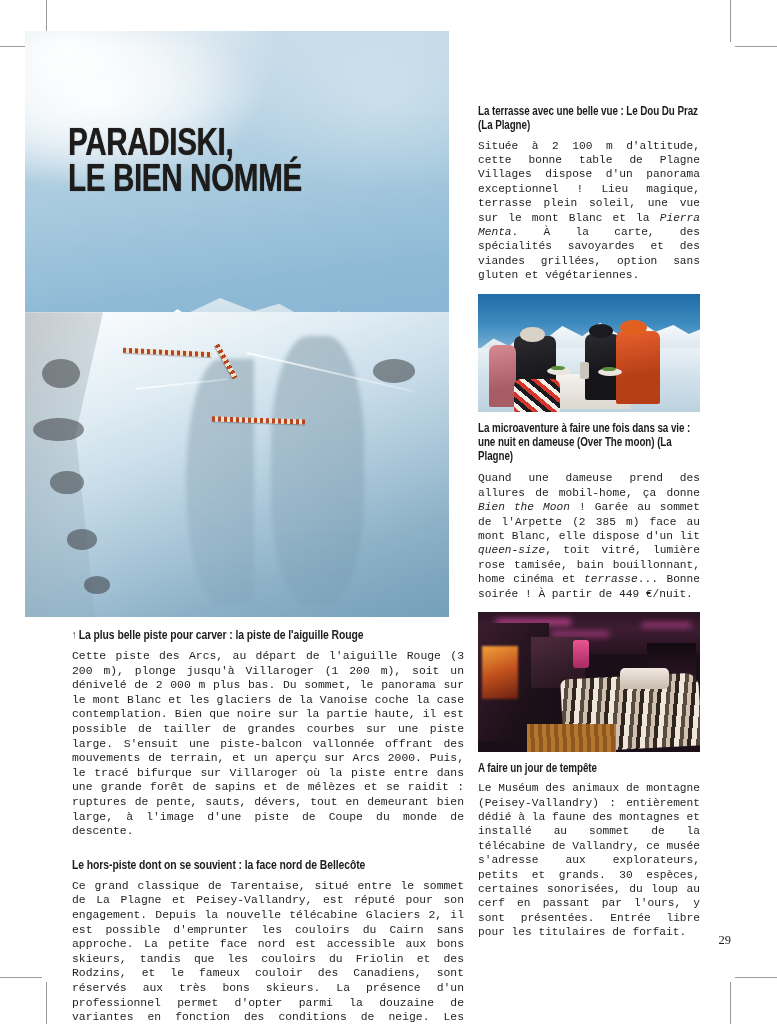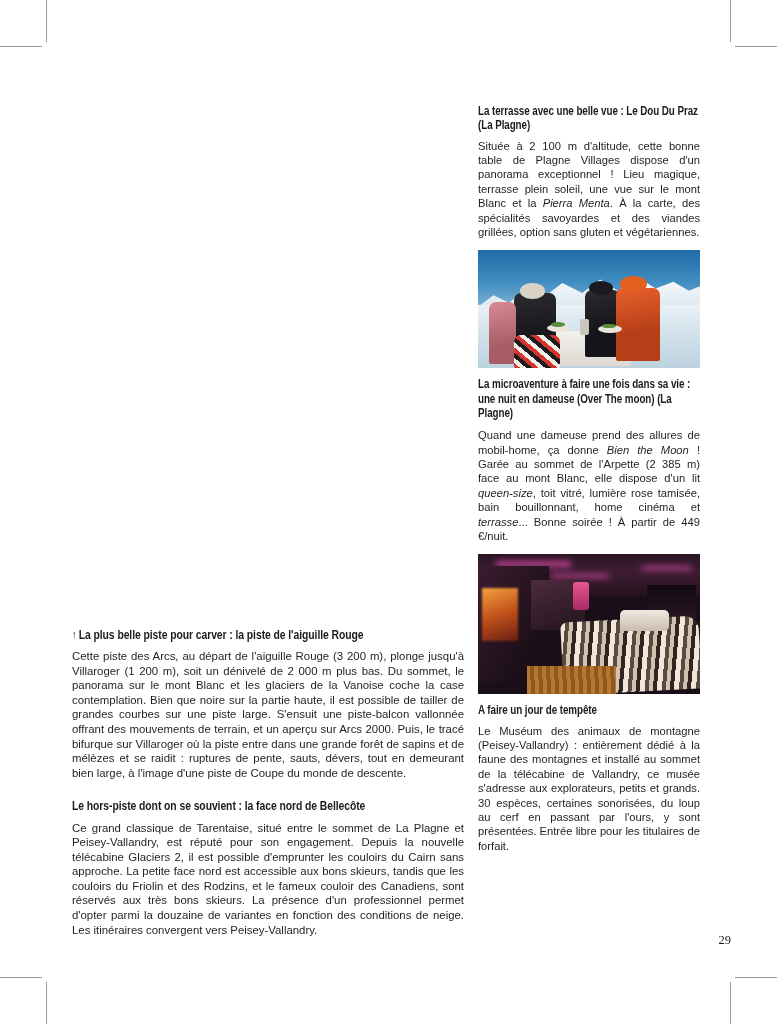--- a/index.html
+++ b/index.html
@@ -132,21 +132,21 @@
   h2.sec .arrow {
     font-family: "Liberation Sans", sans-serif;
     font-weight: 700;
     font-size: 11px;
     padding-right: 3px;
     display: inline-block;
     transform: translateY(-1px);
   }
 
   p.body {
-    font-family: Liberation Sans, sans-serif;
+    font-family: Liberation Mono, monospace;
     font-size: 11.4px;
     line-height: 14.6px;
     text-align: justify;
     color: #201f1e;
     hyphens: none;
   }
   p.body i { font-style: italic; }
   .gap-lg { margin-top: 18px; }
 
   
@@ -224,20 +224,47 @@
 
   <div class="crop v" style="left:46px; top:0;"></div>
   <div class="crop h" style="left:0; top:46px;"></div>
   <div class="crop v" style="right:46px; top:0;"></div>
   <div class="crop h" style="right:0; top:46px;"></div>
   <div class="crop v" style="left:46px; bottom:0;"></div>
   <div class="crop h" style="left:0; bottom:46px;"></div>
   <div class="crop v" style="right:46px; bottom:0;"></div>
   <div class="crop h" style="right:0; bottom:46px;"></div>
 
+  <div class="hero">
+    <div class="hero-sky"></div>
+    <div class="hero-ridge-far"></div>
+    <div class="hero-ridge-mid"></div>
+    <div class="hero-slope"></div>
+
+    <div class="hero-shadowcurve" style="left:38%; top:56%; width:16%; height:42%; border-radius:50% 0 0 50%;"></div>
+    <div class="hero-shadowcurve" style="left:58%; top:52%; width:22%; height:46%; border-radius:40%;"></div>
+
+    <div class="hero-rock" style="left:4%;  top:56%; width:9%;  height:5%;"></div>
+    <div class="hero-rock" style="left:2%;  top:66%; width:12%; height:4%;"></div>
+    <div class="hero-rock" style="left:6%;  top:75%; width:8%;  height:4%;"></div>
+    <div class="hero-rock" style="left:10%; top:85%; width:7%;  height:3.5%;"></div>
+    <div class="hero-rock" style="left:14%; top:93%; width:6%;  height:3%;"></div>
+    <div class="hero-rock" style="left:82%; top:56%; width:10%; height:4%;"></div>
+
+    <div class="hero-piste" style="left:52%; top:58%; width:40%; transform:rotate(13deg);"></div>
+    <div class="hero-piste" style="left:26%; top:60%; width:22%; transform:rotate(-6deg);"></div>
+
+    <div class="hero-fence" style="left:23%; top:54.5%; width:21%; transform:rotate(3deg);"></div>
+    <div class="hero-fence" style="left:43%; top:56%;   width:9%;  transform:rotate(61deg);"></div>
+    <div class="hero-fence" style="left:44%; top:66%;   width:22%; transform:rotate(2deg);"></div>
+
+    <div class="hero-title">PARADISKI,
+LE BIEN NOMMÉ</div>
+
+  </div>
 
   <div class="left-col">
 
     <h2 class="sec">
       <span class="arrow">↑</span><span>La plus belle piste pour carver : la piste de l'aiguille Rouge</span>
     </h2>
     <p class="body">Cette piste des Arcs, au départ de l'aiguille Rouge (3 200 m), plonge jusqu'à Villaroger (1 200 m), soit un dénivelé de 2 000 m plus bas. Du sommet, le panorama sur le mont Blanc et les glaciers de la Vanoise coche la case contemplation. Bien que noire sur la partie haute, il est possible de tailler de grandes courbes sur une piste large. S'ensuit une piste-balcon vallonnée offrant des mouvements de terrain, et un aperçu sur Arcs 2000. Puis, le tracé bifurque sur Villaroger où la piste entre dans une grande forêt de sapins et de mélèzes et se raidit : ruptures de pente, sauts, dévers, tout en demeurant bien large, à l'image d'une piste de Coupe du monde de descente.</p>
 
     <h2 class="sec gap-lg">Le hors-piste dont on se souvient : la face nord de Bellecôte</h2>
     <p class="body">Ce grand classique de Tarentaise, situé entre le sommet de La Plagne et Peisey-Vallandry, est réputé pour son engagement. Depuis la nouvelle télécabine Glaciers 2, il est possible d'emprunter les couloirs du Cairn sans approche. La petite face nord est accessible aux bons skieurs, tandis que les couloirs du Friolin et des Rodzins, et le fameux couloir des Canadiens, sont réservés aux très bons skieurs. La présence d'un professionnel permet d'opter parmi la douzaine de variantes en fonction des conditions de neige. Les itinéraires convergent vers Peisey-Vallandry.</p>

